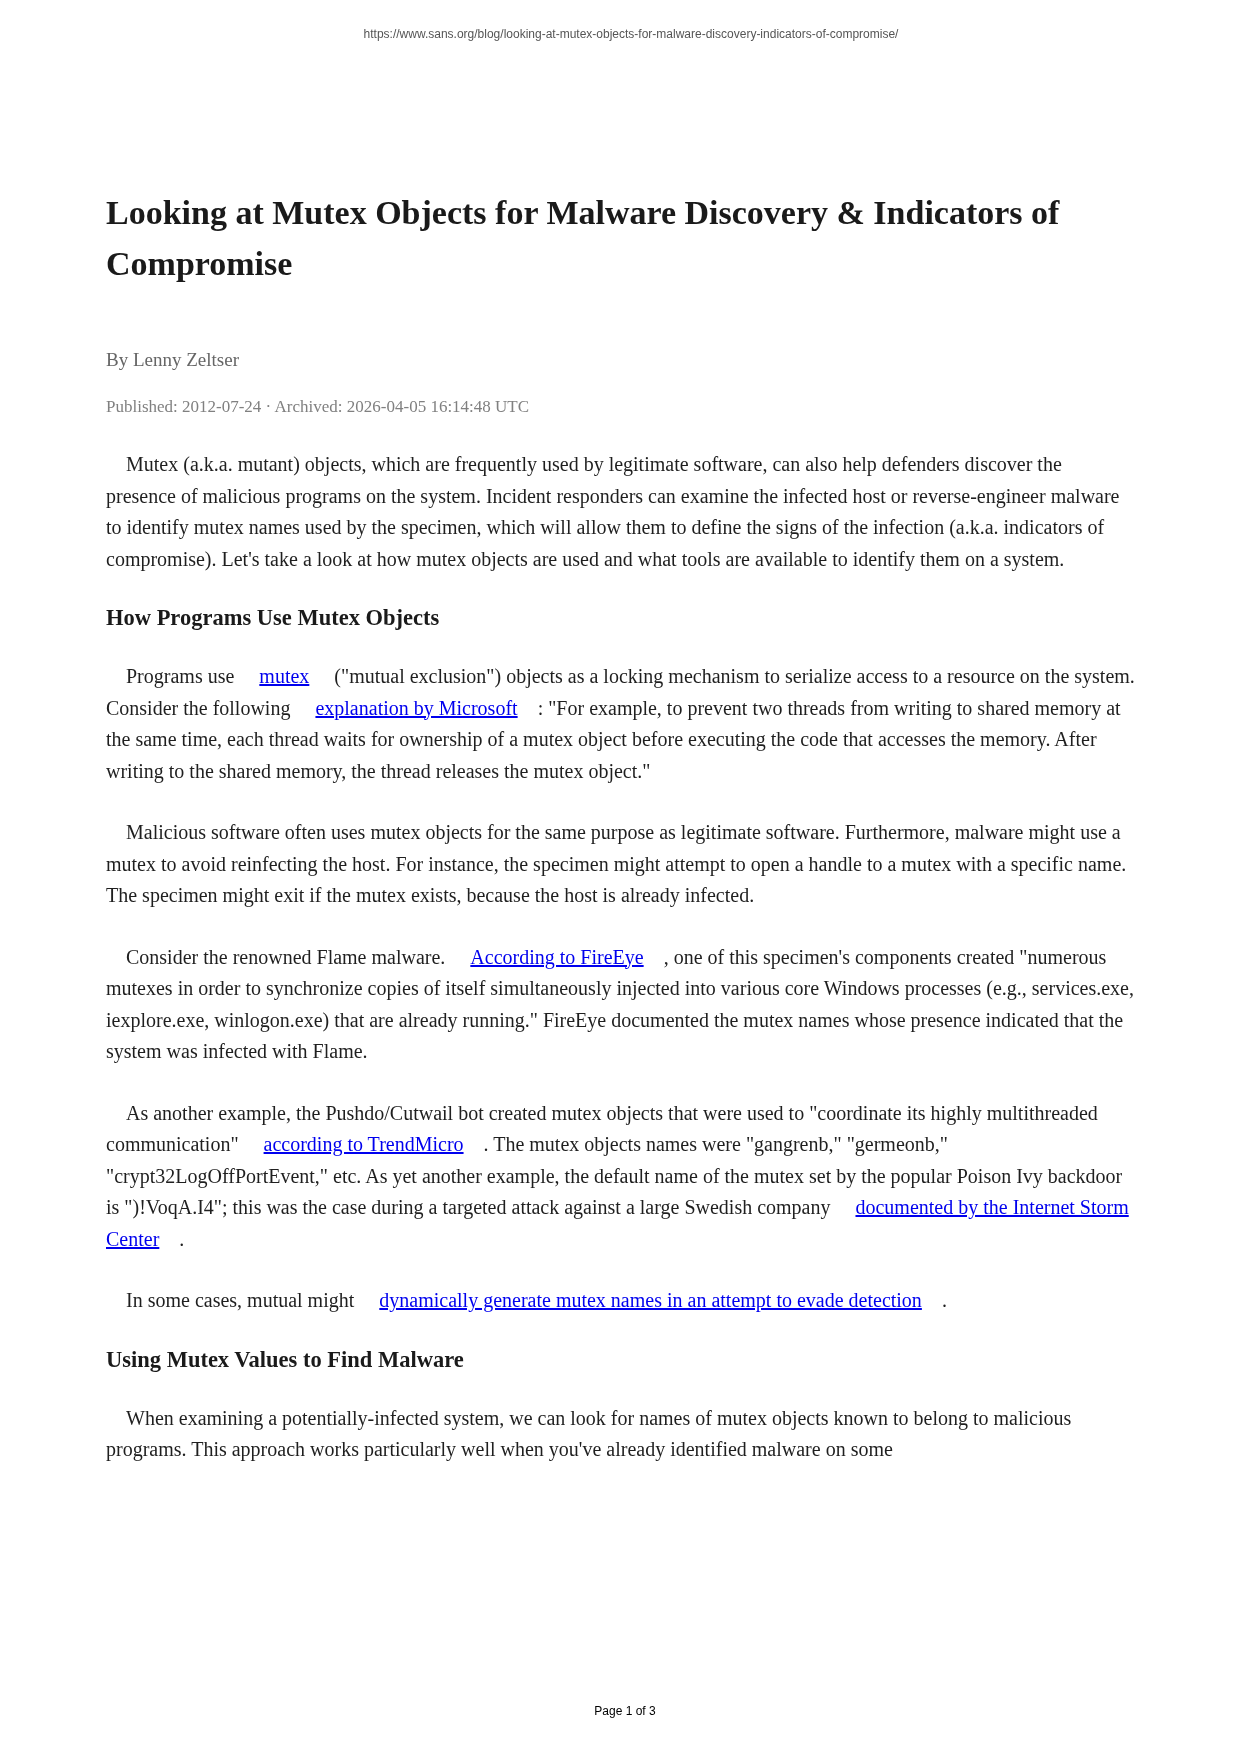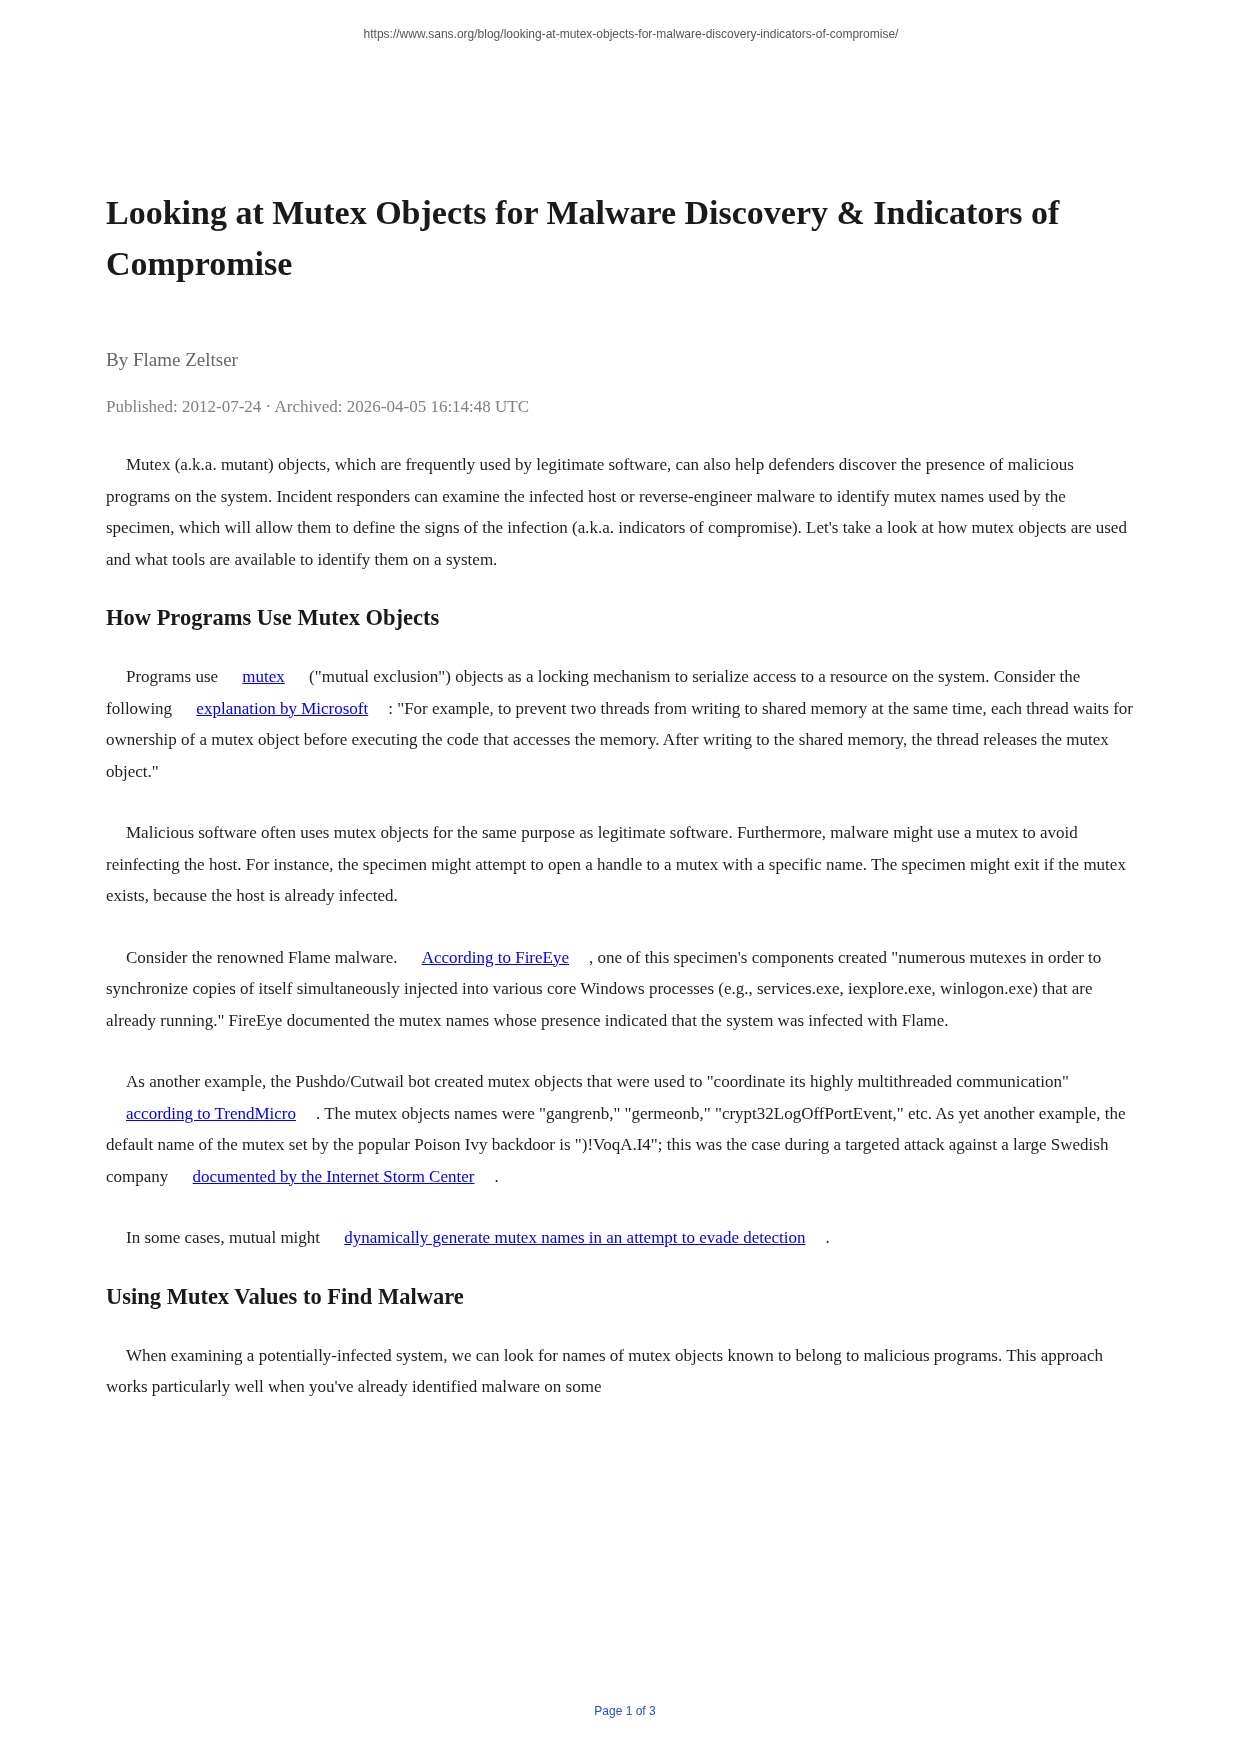--- a/index.html
+++ b/index.html
@@ -39,21 +39,21 @@
     font-size: 19px;
     color: #666666;
     margin: 0 0 26px 0;
   }
   .meta {
     font-size: 17px;
     color: #808080;
     margin: 0 0 32px 0;
   }
   p.body {
-    font-size: 17px;
+    font-size: 20px;
     line-height: 31.5px;
     margin: 0 0 30px 0;
     color: #1f1f1f;
   }
   h2.section {
     font-size: 22.5px;
     font-weight: bold;
     color: #1a1a1a;
     margin: 4px 0 30px 0;
   }
@@ -63,33 +63,33 @@
     cursor: pointer;
   }
   .page-footer {
     position: absolute;
     left: 0;
     right: 12px;
     bottom: 38px;
     text-align: center;
     font-family: "Liberation Sans", "DejaVu Sans", sans-serif;
     font-size: 12px;
-    color: #1d4ed8;
+    color: #000000;
   }
 </style>
 </head>
 <body>
 
 <div class="url-bar">https://www.sans.org/blog/looking-at-mutex-objects-for-malware-discovery-indicators-of-compromise/</div>
 
 <article>
 
   <h1 class="title">Looking at Mutex Objects for Malware Discovery &amp; Indicators of Compromise</h1>
 
-  <p class="byline">By Flame Zeltser</p>
+  <p class="byline">By Lenny Zeltser</p>
 
   <p class="meta">Published: 2012-07-24 · Archived: 2026-04-05 16:14:48 UTC</p>
 
   <p class="body"><span>Mutex (a.k.a. mutant) objects, which are frequently used by legitimate software, can also help defenders discover the presence of malicious programs on the system. Incident responders can examine the infected host or reverse-engineer malware to identify mutex names used by the specimen, which will allow them to define the signs of the infection (a.k.a. indicators of compromise). Let's take a look at how mutex objects are used and what tools are available to identify them on a system.</span></p>
 
   <h2 class="section">How Programs Use Mutex Objects</h2>
 
   <p class="body"><span>Programs use </span><a class="inline-link" href="#">mutex</a><span> ("mutual exclusion") objects as a locking mechanism to serialize access to a resource on the system. Consider the following </span><a class="inline-link" href="#">explanation by Microsoft</a><span>: "For example, to prevent two threads from writing to shared memory at the same time, each thread waits for ownership of a mutex object before executing the code that accesses the memory. After writing to the shared memory, the thread releases the mutex object."</span></p>
 
 

